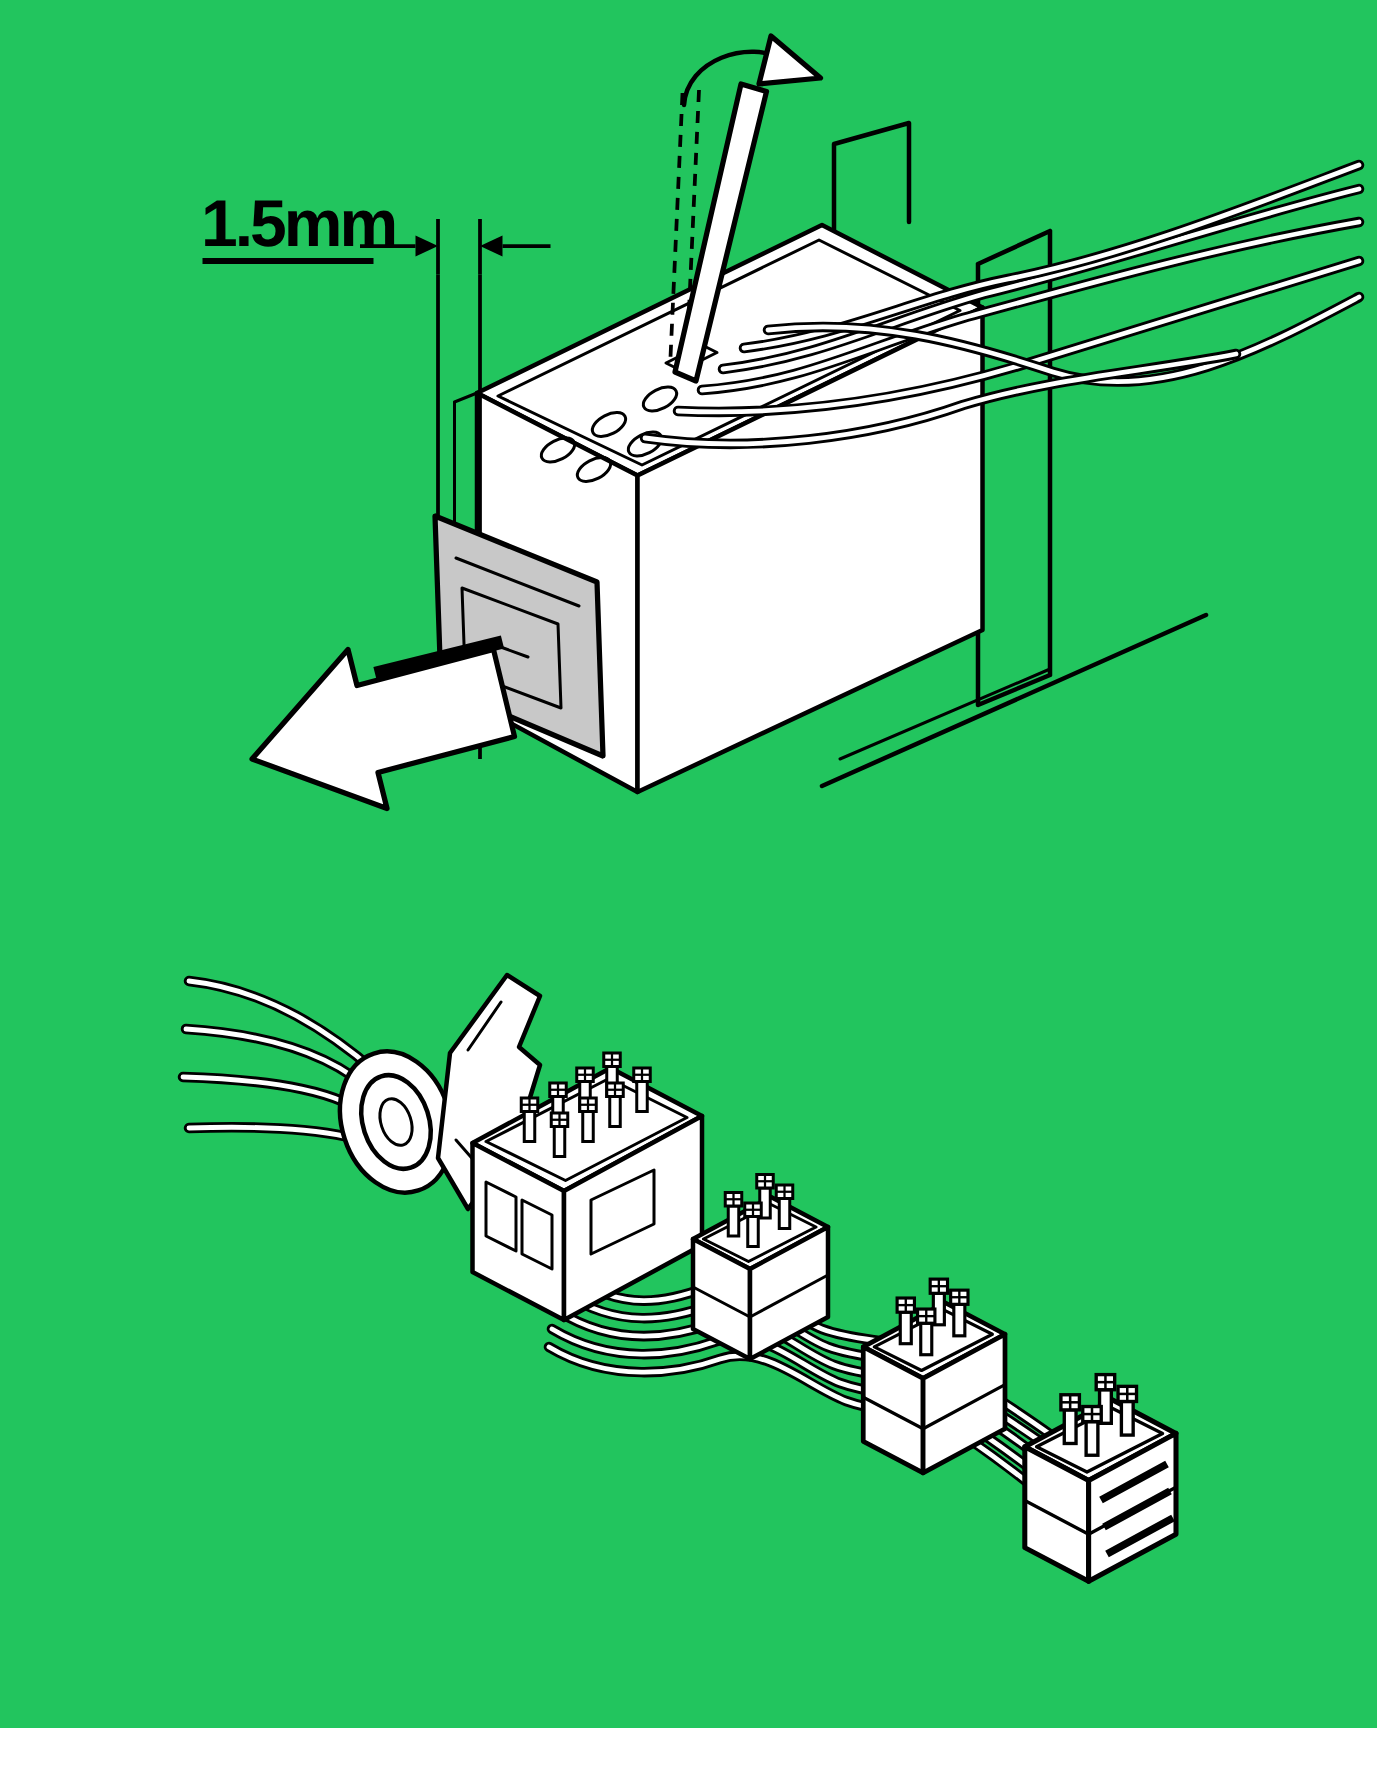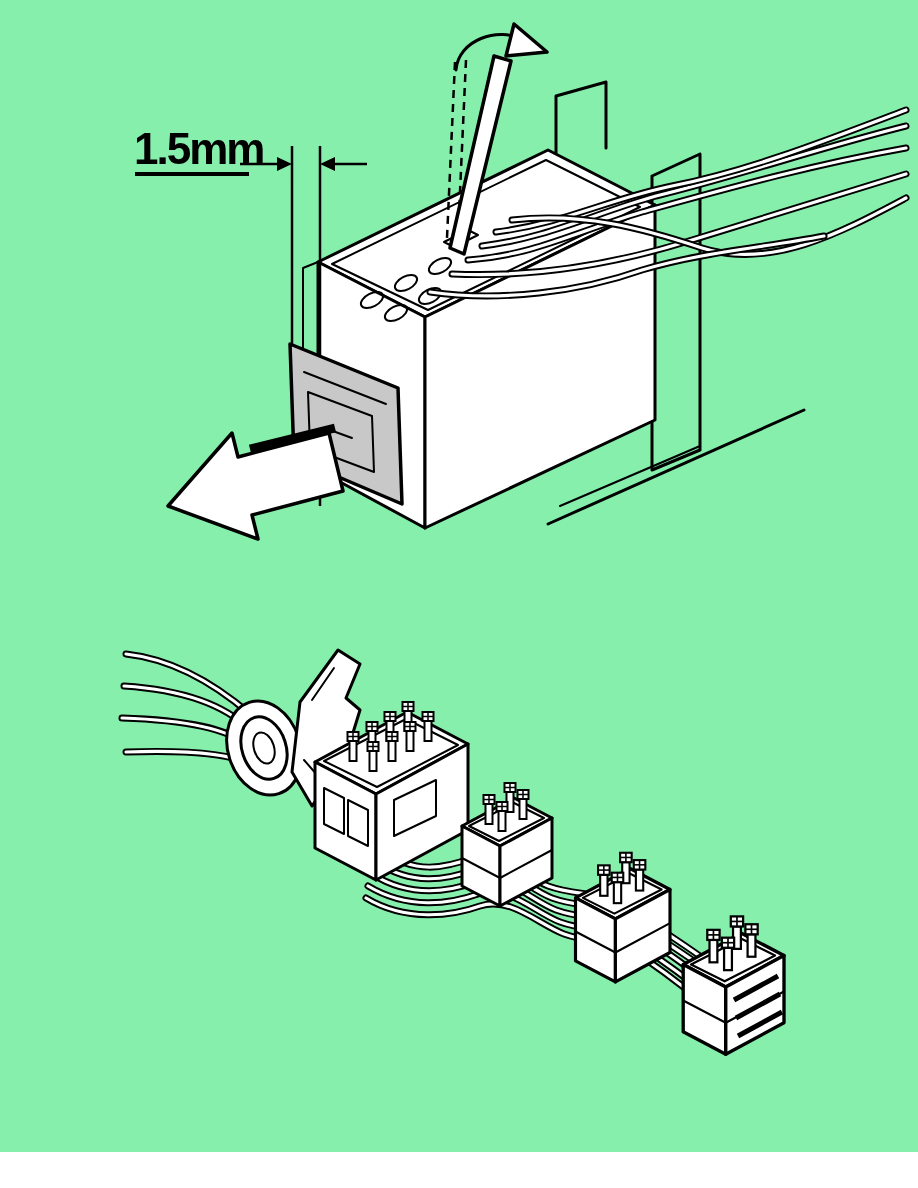--- a/index.html
+++ b/index.html
@@ -1,16 +1,16 @@
 <!DOCTYPE html>
 <html><head>
 <meta charset="utf-8">
 <style>
   html,body{margin:0;padding:0;background:#ffffff;}
-  .page{position:relative;width:918px;height:1152px;background:#86efac;overflow:hidden;
+  .page{position:relative;width:918px;height:1152px;background:#22c55e;overflow:hidden;
         font-family:"Liberation Sans",sans-serif;}
   svg{display:block;}
   .ln{fill:none;stroke:#000;stroke-width:3;stroke-linejoin:round;stroke-linecap:round;}
   .ln2{fill:none;stroke:#000;stroke-width:2;stroke-linejoin:round;stroke-linecap:round;}
   .face{fill:#ffffff;stroke:#000;stroke-width:3;stroke-linejoin:round;}
   .latch{fill:#c8c8c8;stroke:#000;stroke-width:3.5;stroke-linejoin:round;}
   .wo{fill:none;stroke:#000;stroke-width:7;stroke-linecap:round;}
   .wi{fill:none;stroke:#fff;stroke-width:3.2;stroke-linecap:round;}
   .dash{fill:none;stroke:#000;stroke-width:2.5;stroke-dasharray:8 6;}
   .dim{fill:none;stroke:#000;stroke-width:2.5;stroke-linecap:butt;}

